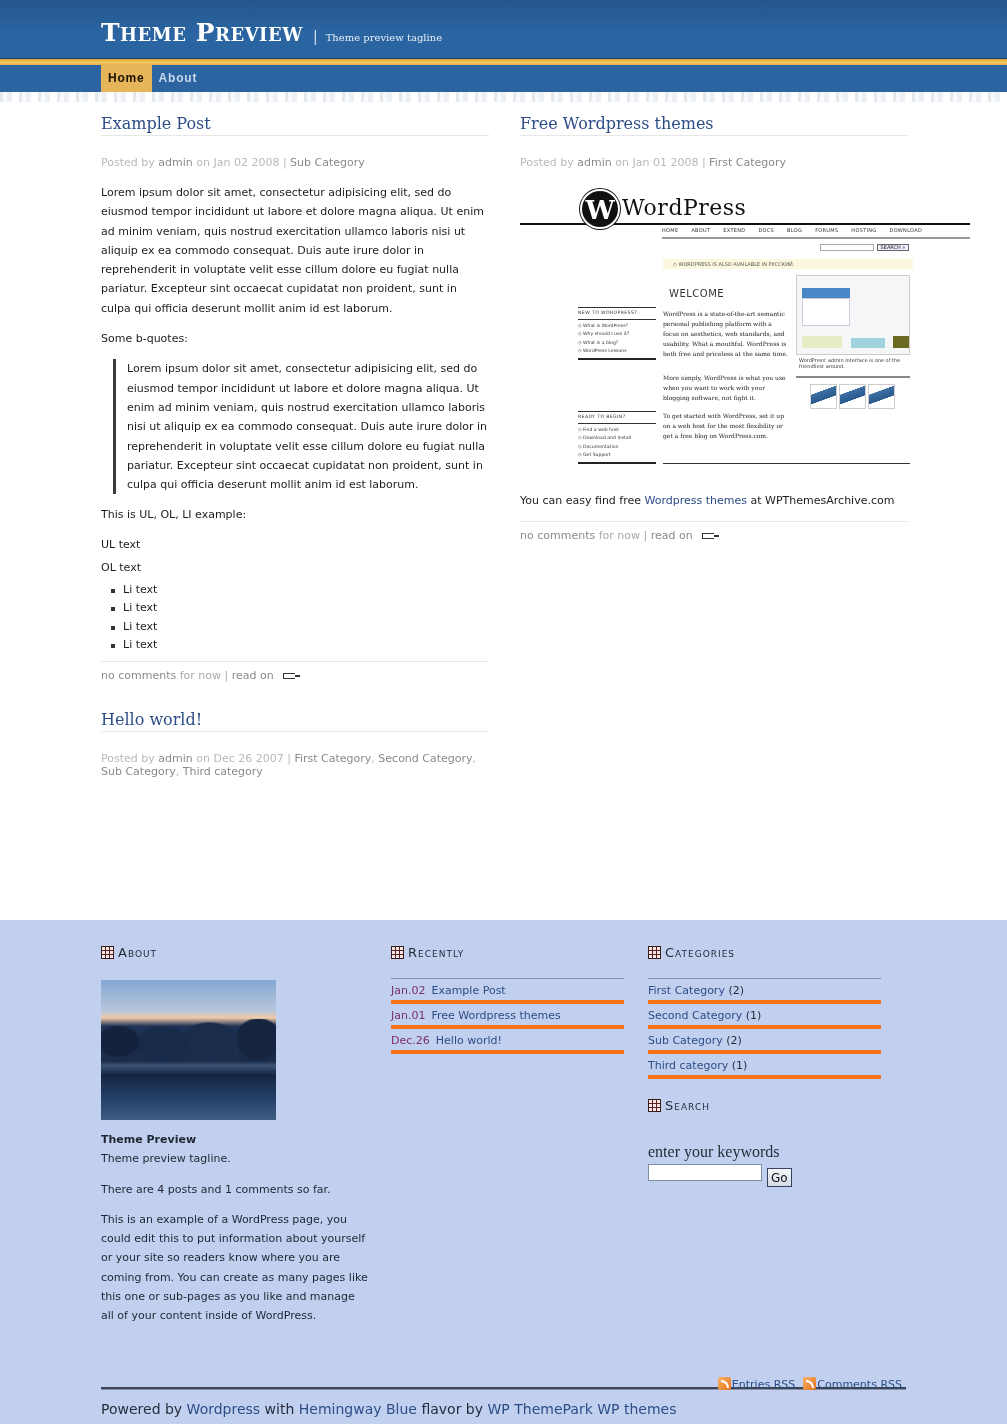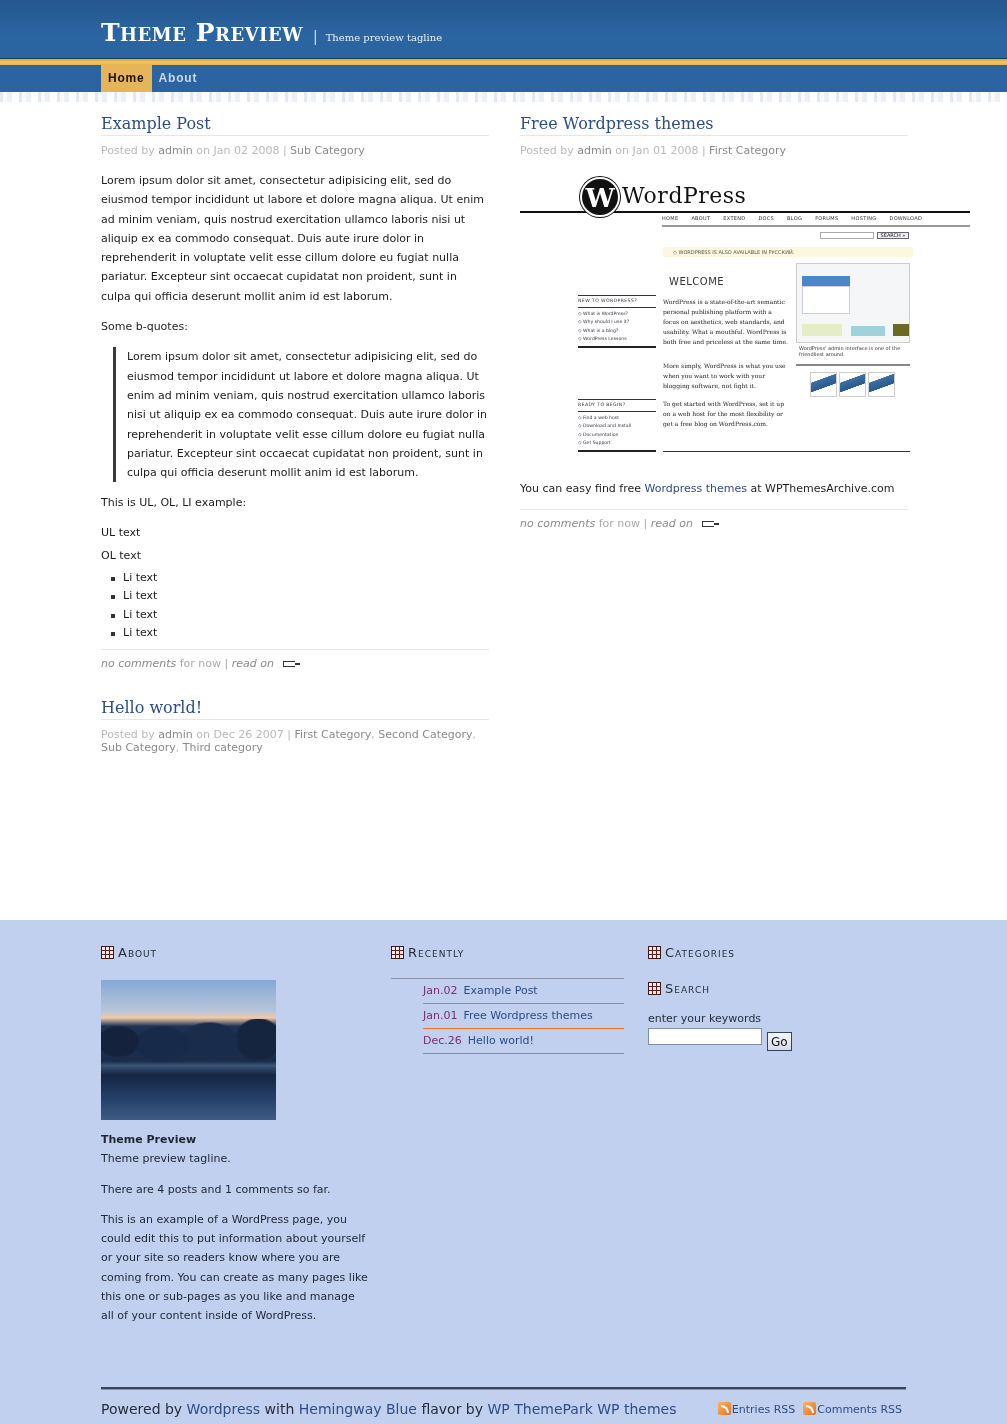--- a/index.html
+++ b/index.html
@@ -19,31 +19,31 @@
   .nav-item.active { background: #e6b55a; color: #1b1300; }
   .grunge { height: 10px; background: repeating-linear-gradient(90deg, #dde3ea 0 3px, #f7f8fa 3px 7px, #e8ecf1 7px 12px, #ffffff 12px 19px); opacity: 0.8; }
 
   
   .main { position: relative; height: 818px; }
   .col { position: absolute; top: 0; width: 388px; }
   .col-left { left: 101px; }
   .col-right { left: 520px; }
   .post { margin-top: 12px; }
   .post-title { font-family: "DejaVu Serif", serif; font-size: 16px; color: #2d4d86; padding-bottom: 2px; border-bottom: 1px solid #e6e6e6; display: block; }
-  .post-meta { color: #b9b9b9; font-size: 11px; margin-top: 8px; line-height: 13px; }
+  .post-meta { color: #b9b9b9; font-size: 11px; margin-top: 20px; line-height: 13px; }
   .post-meta .m { color: #8a8a8a; }
   .post-body { margin-top: 14px; font-size: 11px; line-height: 19.3px; color: #1d1d1d; }
   .post-body p { margin-bottom: 11px; }
   .post-body .bold { font-weight: bold; }
   .bq { margin: 0 0 11px 12px; padding-left: 11px; border-left: 3px solid #3a3a3a; }
   .ul-list { list-style: none; margin: -6px 0 6px 10px; }
   .ul-list li { line-height: 18.5px; padding-left: 12px; position: relative; }
   .ul-list li::before { content: ""; position: absolute; left: 0; top: 8px; width: 4px; height: 4px; background: #333; }
   .post-foot { border-top: 1px solid #e6e6e6; padding-top: 7px; color: #aaaaaa; font-size: 11px; }
-  .post-foot .m { color: #8a8a8a; font-style: italic; }
+  .post-foot .m { color: #8a8a8a; }
   .readon-icon { display: inline-block; width: 12px; height: 6px; border: 1px solid #333; border-right: none; position: relative; margin-left: 6px; vertical-align: middle; }
   .readon-icon::after { content: ""; position: absolute; right: -5px; top: 1px; width: 5px; height: 2px; background: #333; }
   .link { color: #2d4d86; }
 
   
   .wp-shot { position: relative; width: 450px; height: 290px; margin-top: 18px; background: #fff; }
   .wp-topline { position: absolute; left: 0; top: 36px; width: 450px; height: 2px; background: #111; }
   .wp-logo-circle { position: absolute; left: 60px; top: 2px; width: 40px; height: 40px; border-radius: 50%; background: #111; border: 2px solid #fff; box-shadow: 0 0 0 1px #111; color: #fff; font-family: "DejaVu Serif", serif; font-size: 26px; font-weight: bold; text-align: center; line-height: 38px; }
   .wp-logo-text { position: absolute; left: 102px; top: 8px; font-family: "DejaVu Serif", serif; font-size: 22px; color: #111; letter-spacing: 0.5px; }
   .wp-nav { position: absolute; left: 142px; top: 40px; display: flex; gap: 13px; font-size: 5px; color: #333; letter-spacing: 0.3px; }
@@ -79,30 +79,30 @@
       linear-gradient(#85a8d4 0%, #b7c5da 22%, #f0caa8 27%, #1e3256 33%, #1a2b4a 58%, #3a5577 61%, #152442 68%, #25416a 85%, #3f5c82 100%); position: relative; overflow: hidden; }
   .about-img::before { content: ""; position: absolute; left: 0; top: 28%; width: 100%; height: 32%; background:
       radial-gradient(ellipse 22px 16px at 10% 50%, #14223d 90%, transparent 100%),
       radial-gradient(ellipse 28px 18px at 35% 55%, #172a49 90%, transparent 100%),
       radial-gradient(ellipse 30px 20px at 62% 50%, #1a2c4c 90%, transparent 100%),
       radial-gradient(ellipse 24px 22px at 90% 45%, #15253f 90%, transparent 100%); }
   .sb-text { font-size: 11px; line-height: 19.3px; color: #1f2533; }
   .sb-text p { margin-bottom: 11px; }
   .sb-text .b { font-weight: bold; }
   .sb-list { list-style: none; margin-top: 16px; border-top: 1px solid #8a92a8; }
-  .sb-list li { height: 25px; line-height: 24px; border-bottom: 1px solid #f97316; font-size: 11px; color: #2d4d86; margin-left: 32px; }
+  .sb-list li { height: 25px; line-height: 24px; border-bottom: 4px solid #f97316; font-size: 11px; color: #2d4d86; }
   .sb-list .date { color: #7a2d6e; margin-right: 6px; }
   .sb-list .cnt { color: #262c3c; }
-  .search-label { font-size: 11px; color: #262c3c; margin-top: 14px; }
+  .search-label { font-size: 16px; color: #262c3c; margin-top: 28px; font-family: Liberation Serif, serif; }
   .search-row { display: flex; align-items: flex-end; margin-top: 3px; }
   .search-input { width: 114px; height: 17px; border: 1px solid #7f8fa8; background: #fff; font-size: 11px; }
   .go-btn { height: 19px; padding: 0 3px; margin-left: 5px; margin-bottom: -6px; border: 1px solid #34445e; background: linear-gradient(#f4f6fb, #d4dbe8); font-size: 12px; color: #111; font-family: "DejaVu Sans", sans-serif; }
   .foot-line { position: absolute; left: 101px; top: 467px; width: 805px; height: 3px; border-top: 2px solid #3c4558; border-bottom: 1px solid #8a92a8; }
   .foot-left { position: absolute; left: 101px; top: 481px; font-size: 14px; color: #262c3c; }
-  .foot-right { position: absolute; right: 105px; top: 482px; font-size: 11px; display: flex; gap: 8px; }
+  .foot-right { position: absolute; right: 105px; top: 457px; font-size: 11px; display: flex; gap: 8px; }
   .rss-icon { display: inline-block; width: 13px; height: 13px; background: linear-gradient(135deg, #f9b266, #e2731e); border-radius: 2px; vertical-align: -2px; margin-right: 1px; position: relative; }
   .rss-icon::after { content: ""; position: absolute; left: 3px; top: 3px; width: 6px; height: 6px; border: 2px solid #fff; border-left: none; border-bottom: none; border-radius: 0 8px 0 0; }
 </style>
 </head>
 <body>
 
 <div class="header">
   <div class="header-inner">
     <a class="site-title">Theme Preview</a>
     <span class="site-sep">|</span>
@@ -276,20 +276,26 @@
       <li><span class="date">Jan.01</span><a>Free Wordpress themes</a></li>
       <li><span class="date">Dec.26</span><a>Hello world!</a></li>
     </ul>
   </div>
 
   <div class="sb-col" style="left:648px;width:233px">
     <h3 class="sb-h">
       <span class="grid-icon"></span>
       <span>Categories</span>
     </h3>
+    <ul class="sb-list">
+      <li><a>First Category</a> <span class="cnt">(2)</span></li>
+      <li><a>Second Category</a> <span class="cnt">(1)</span></li>
+      <li><a>Sub Category</a> <span class="cnt">(2)</span></li>
+      <li><a>Third category</a> <span class="cnt">(1)</span></li>
+    </ul>
 
     <h3 class="sb-h" style="margin-top:16px">
       <span class="grid-icon"></span>
       <span>Search</span>
     </h3>
     <div class="search-label">enter your keywords</div>
     <div class="search-row">
       <input class="search-input" type="text" value="" style="">
       <button class="go-btn">Go</button>
     </div>

